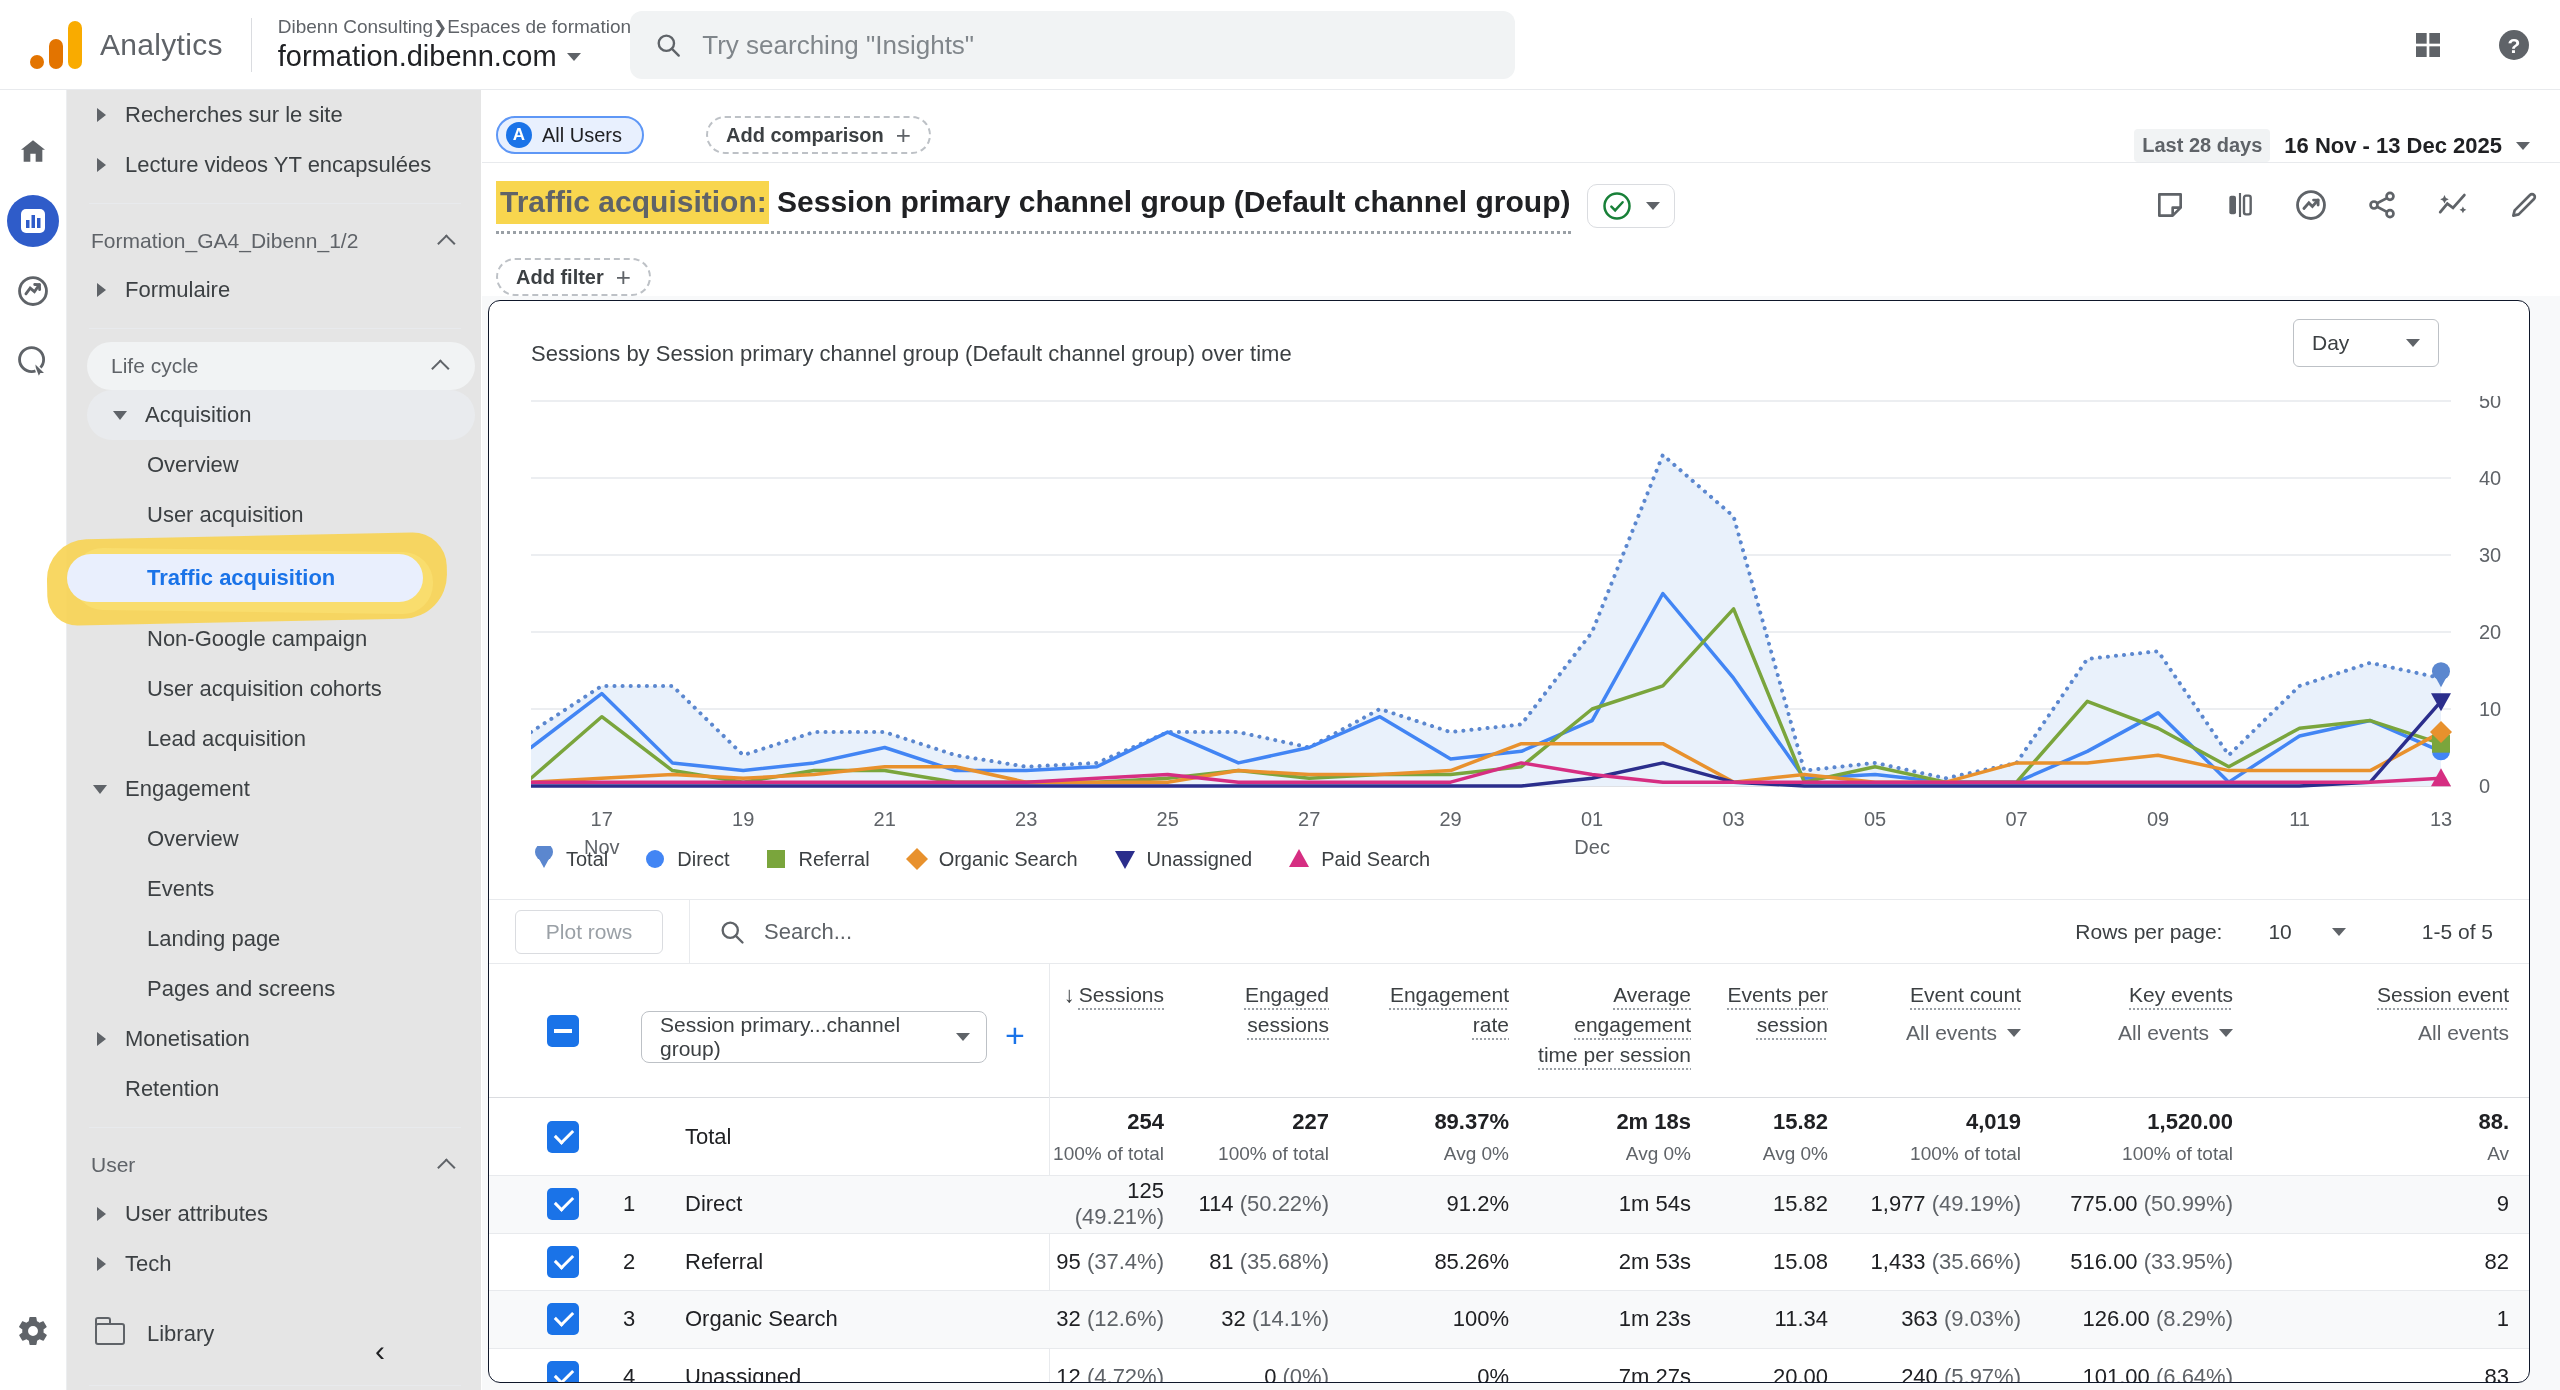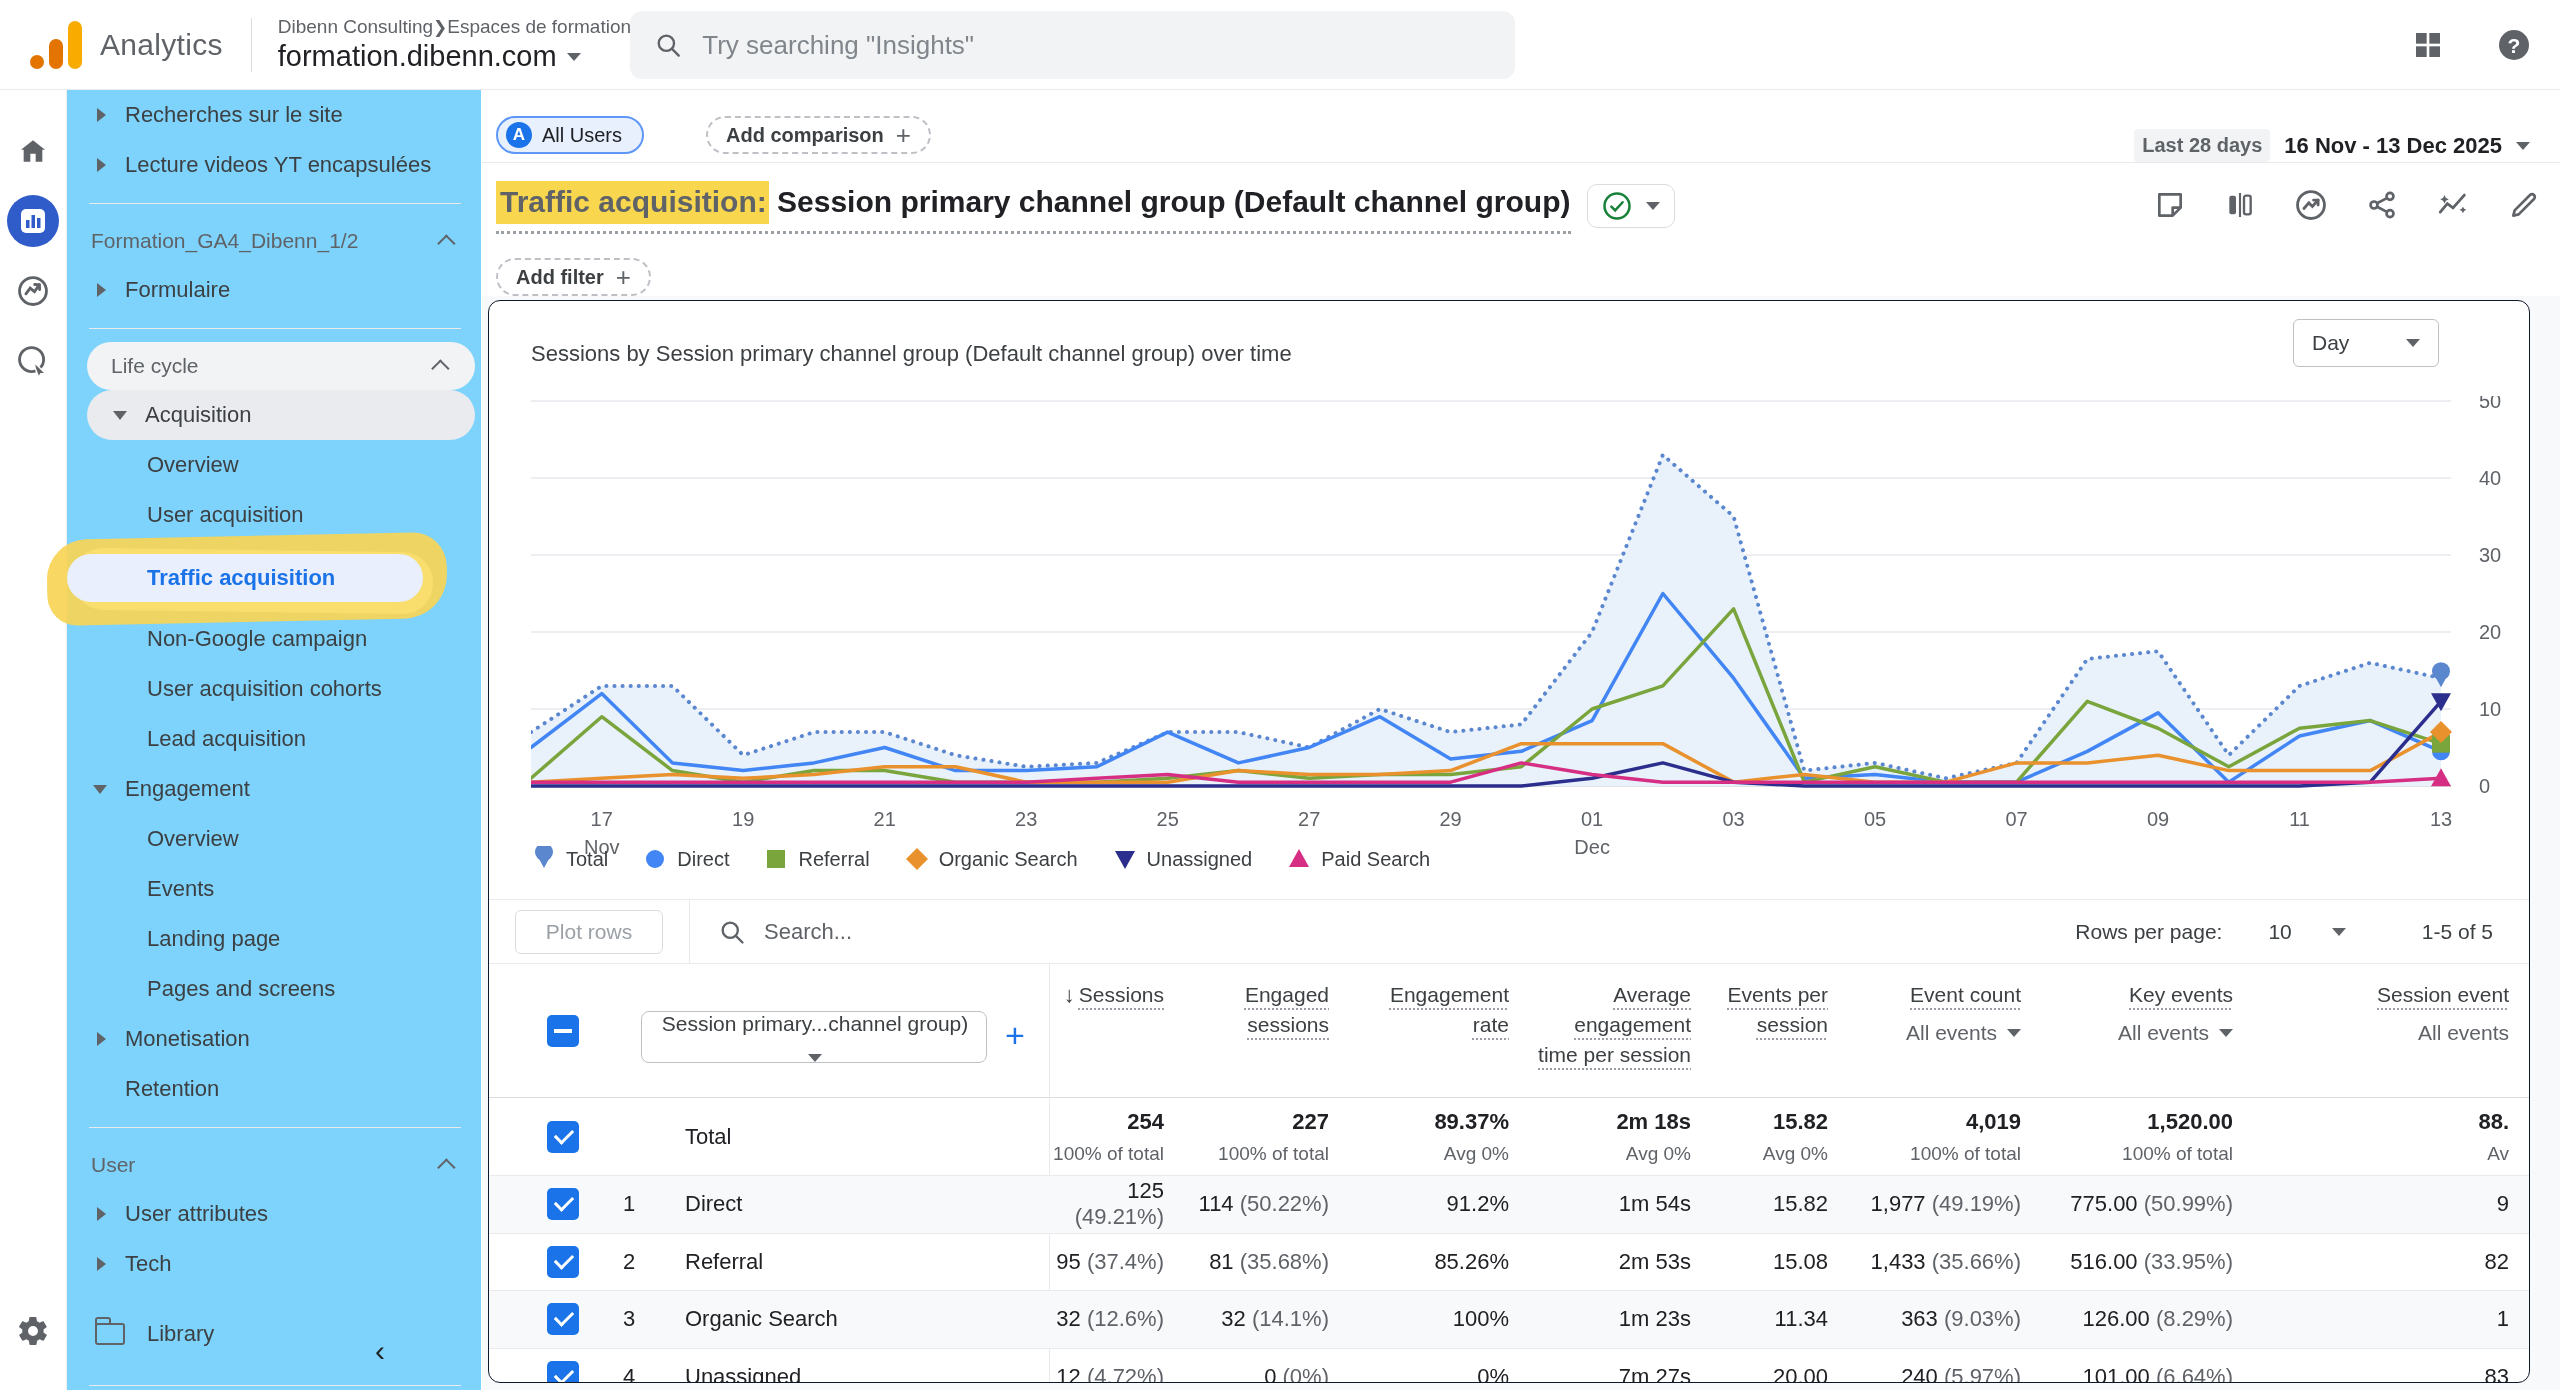--- a/index.html
+++ b/index.html
@@ -26,21 +26,21 @@
   .search-pill input::placeholder { color:#80868b; }
   .tb-icons { position:absolute; right:28px; top:0; height:90px; display:flex; align-items:center; gap:52px; }
 
   
   .rail { position:absolute; left:0; top:90px; width:66px; height:1300px; background:#fff; }
   .rail-ic { width:66px; height:66px; display:flex; align-items:center; justify-content:center; cursor:pointer; }
   .rail-stack { display:flex; flex-direction:column; gap:4px; margin-top:28px; }
   .rail-gear { position:absolute; bottom:26px; left:0; }
 
   
-  .sidebar { position:absolute; left:66px; top:90px; width:415px; height:1300px; background:#7dd3fc;
+  .sidebar { position:absolute; left:66px; top:90px; width:415px; height:1300px; background:#e5e5e5;
     border-left:1px solid #eceef0; }
   .sb-item { position:relative; height:50px; display:flex; align-items:center; font-size:22px;
     color:#3c4043; cursor:pointer; }
   .sb-arrow { position:absolute; left:30px; width:0; height:0; }
   .arr-r { border-top:7px solid transparent; border-bottom:7px solid transparent; border-left:9px solid #5f6368; }
   .arr-d { border-left:7px solid transparent; border-right:7px solid transparent; border-top:9px solid #5f6368; }
   .sb-lab-group { padding-left:58px; }
   .sb-lab-leaf  { padding-left:80px; }
   .sb-divider { height:1px; background:#e8eaed; margin:13px 20px 13px 22px; }
   .sb-head { height:48px; display:flex; align-items:center; justify-content:space-between;
@@ -116,21 +116,21 @@
 
   .grid-row { display:grid; grid-template-columns:560px 137px 165px 180px 182px 137px 193px 212px 276px; }
   .thead { position:absolute; left:0; top:663px; width:2042px; height:134px; border-bottom:1px solid #dadce0; }
   .th-cell { padding:16px 22px 0 0; text-align:right; font-size:21px; color:#3c4043; line-height:30px; }
   .th-lab { text-decoration:underline dotted 2px; text-decoration-color:#9aa0a6; text-underline-offset:6px; }
   .all-events { margin-top:8px; color:#5f6368; display:inline-flex; align-items:center; gap:10px; }
   .sort-arrow { font-size:22px; color:#3c4043; margin-right:4px; text-decoration:none; display:inline-block; }
   .dim-head { display:flex; align-items:center; padding-left:58px; position:relative; }
   .dim-select { margin-left:62px; width:346px; height:52px; border:1px solid #bdc1c6; border-radius:8px;
     display:flex; align-items:center; justify-content:space-between; padding:0 16px 0 18px; font-size:21px;
-    color:#3c4043; cursor:pointer; margin-top:12px;flex-direction:column; }
+    color:#3c4043; cursor:pointer; margin-top:12px; }
   .plus-blue { font-size:34px; color:#1a73e8; margin-left:18px; margin-top:10px; cursor:pointer; font-weight:normal; }
   .metric-sep { position:absolute; left:560px; top:663px; width:1px; height:420px; background:#e8eaed; }
 
   .trow { position:absolute; left:0; width:2042px; }
   .trow .cell { text-align:right; padding-right:22px; font-size:22px; color:#202124; display:flex;
     flex-direction:column; justify-content:center; align-items:flex-end; }
   .trow .sub { font-size:19px; color:#5f6368; margin-top:8px; }
   .pct { color:#5f6368; }
   .dim-cell { display:flex; align-items:center; padding-left:58px; font-size:22px; color:#202124; }
   .row-num { width:62px; margin-left:44px; }

